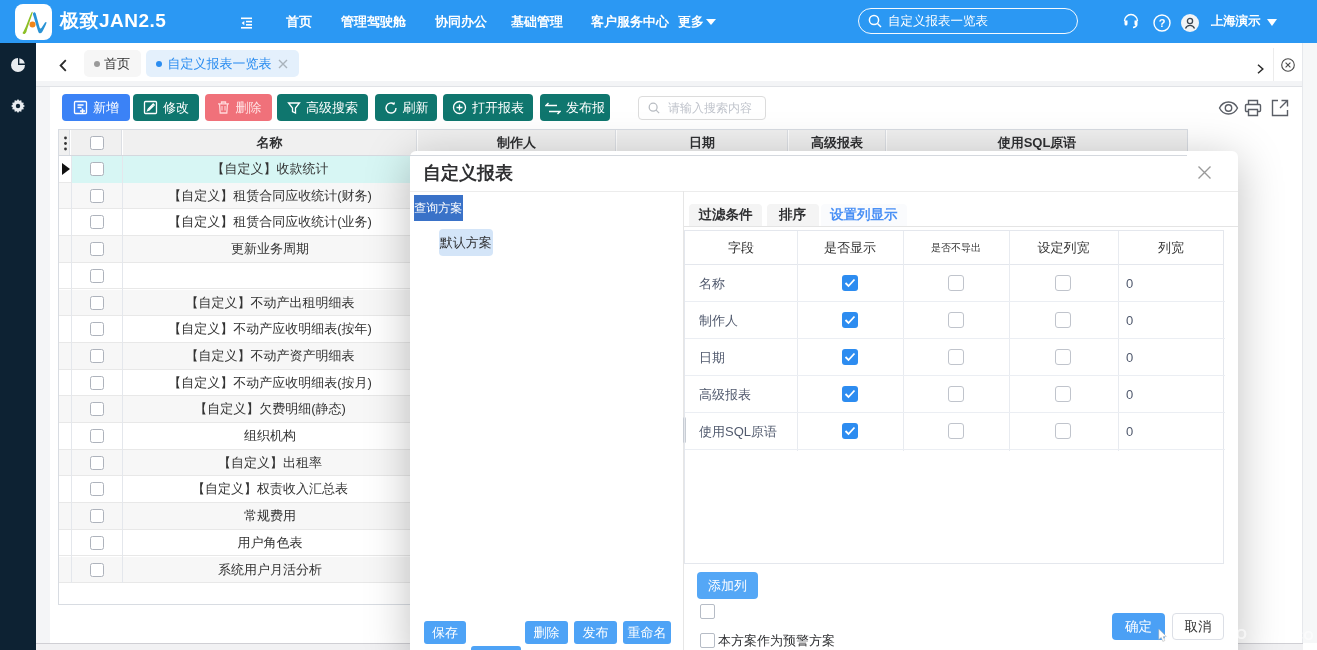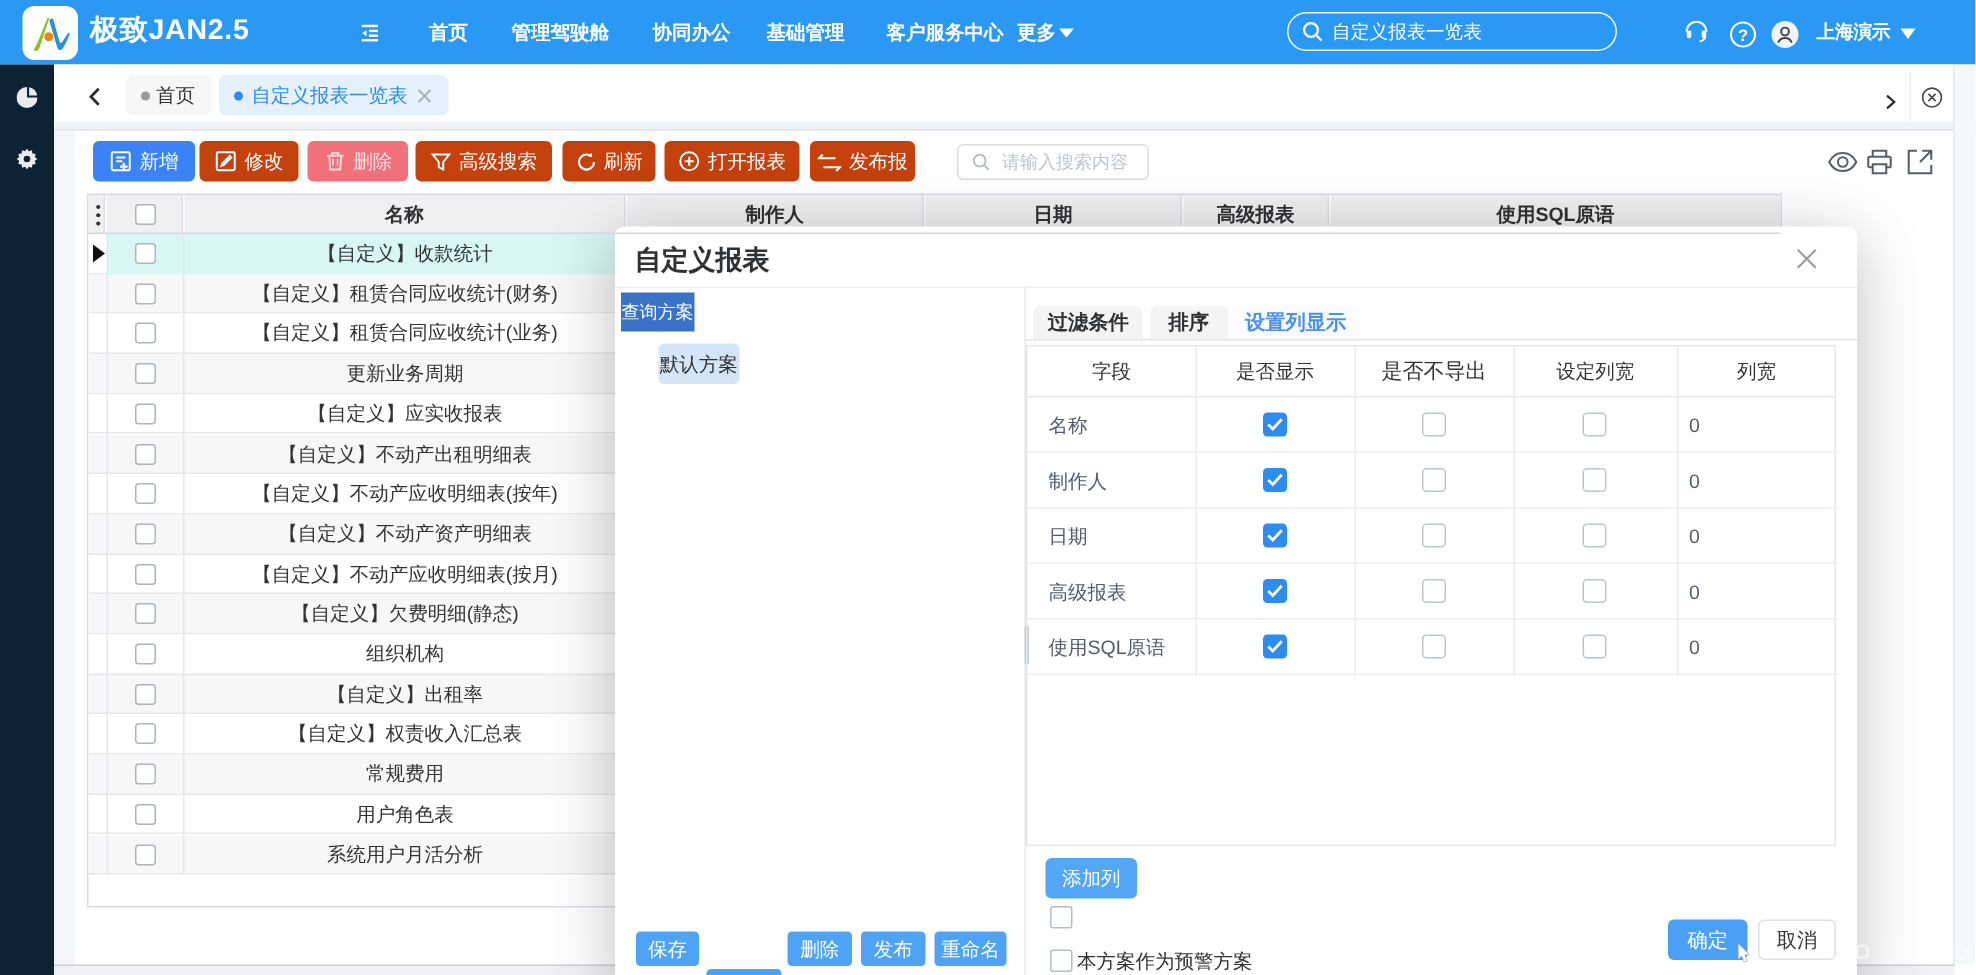--- a/index.html
+++ b/index.html
@@ -15,21 +15,21 @@
 
 #sidebar{left:0;top:43px;width:36px;height:607px;background:#0d2233;}
 #rail{left:36px;top:87px;width:14px;height:563px;background:#f4f5f7;}
 
 #tabbar{left:36px;top:43px;width:1266px;height:38px;background:#fff;}
 .tab{top:50px;height:27px;border-radius:5px;font-size:13px;line-height:27px;}
 #tab1{left:84px;width:57px;background:#f6f6f6;color:#333;}
 #tab2{left:145.6px;width:153px;background:#e4f0fc;color:#2a8cf0;}
 .tabdot{position:absolute;top:10.5px;width:6px;height:6px;border-radius:50%;}
 
-.tbtn{top:94px;height:27px;border-radius:4px;color:#fff;font-size:13px;line-height:27px;text-align:center;background:#c2410c;}
+.tbtn{top:94px;height:27px;border-radius:4px;color:#fff;font-size:13px;line-height:27px;text-align:center;background:#0f766e;}
 .tbtn svg{vertical-align:-2.5px;margin-right:5px;}
 #searchinput{left:638px;top:96px;width:128px;height:24px;border:1px solid #dcdcdc;border-radius:4px;background:#fff;color:#c0c4cc;font-size:12px;line-height:22px;}
 
 #mtable{left:58px;top:129px;width:1130px;height:476px;border:1px solid #d8dce2;background:#fff;}
 .mhead{position:absolute;top:0;height:26px;background:#f0f0f0;border-right:1px solid #dcdfe4;font-size:13px;font-weight:bold;color:#303133;text-align:center;line-height:26px;}
 .mrow{position:absolute;left:0;width:1128px;height:26.7px;border-bottom:1px solid #e8e8e8;}
 .mname{position:absolute;left:63px;top:0;width:296px;text-align:center;font-size:13px;color:#333;line-height:26.7px;}
 .mcb{position:absolute;left:30.5px;top:6px;width:14px;height:14px;border:1px solid #aeb3bc;border-radius:2.5px;background:#fff;}
 .vline{position:absolute;top:0;width:1px;background:#e4e7ec;}
 
@@ -198,21 +198,20 @@
       <div class="mrow" style="top:53.4px;background:#fff;">
         <div class="mcb"></div>
         <div class="mname">【自定义】租赁合同应收统计(业务)</div>
       </div>
       <div class="mrow" style="top:80.1px;background:#f7f7f7;">
         <div class="mcb"></div>
         <div class="mname">更新业务周期</div>
       </div>
       <div class="mrow" style="top:106.8px;background:#fff;">
         <div class="mcb"></div>
-        <div class="mname">【自定义】应实收报表</div>
       </div>
       <div class="mrow" style="top:133.5px;background:#f7f7f7;">
         <div class="mcb"></div>
         <div class="mname">【自定义】不动产出租明细表</div>
       </div>
       <div class="mrow" style="top:160.2px;background:#fff;">
         <div class="mcb"></div>
         <div class="mname">【自定义】不动产应收明细表(按年)</div>
       </div>
       <div class="mrow" style="top:186.9px;background:#f7f7f7;">
@@ -336,21 +335,21 @@
   <div class="dcb on" style="left:157px;"><svg width="16" height="16" viewBox="0 0 16 16">
               <path d="M3.5 8l3 3 6-6.5" stroke="#fff" stroke-width="1.8" fill="none"></path>
             </svg></div>
   <div class="dcb off" style="left:263px;"></div>
   <div class="dcb off" style="left:370px;"></div>
   <div style="position:absolute;left:441px;font-size:13px;color:#515a6e;line-height:37px;">0</div>
         </div>
       </div>
   <div style="position:absolute;left:0px;top:0;width:112px;height:33.5px;text-align:center;line-height:33.5px;font-size:13px;color:#333;">字段</div>
       <div style="position:absolute;left:112px;top:0;width:106px;height:33.5px;text-align:center;line-height:33.5px;font-size:13px;color:#333;">是否显示</div>
-      <div style="position:absolute;left:218px;top:0;width:106px;height:33.5px;text-align:center;line-height:33.5px;font-size:14px;color:#333;">是否不导出</div>
+      <div style="position:absolute;left:218px;top:0;width:106px;height:33.5px;text-align:center;line-height:33.5px;font-size:10px;color:#333;">是否不导出</div>
       <div style="position:absolute;left:324px;top:0;width:109px;height:33.5px;text-align:center;line-height:33.5px;font-size:13px;color:#333;">设定列宽</div>
       <div style="position:absolute;left:433px;top:0;width:106px;height:33.5px;text-align:center;line-height:33.5px;font-size:13px;color:#333;">列宽</div>
     </div>
 
   <div style="position:absolute;left:287px;top:420.5px;width:61px;height:27px;background:#54a7f6;border-radius:4px;color:#fff;font-size:13px;text-align:center;line-height:27px;">添加列</div>
   <div style="position:absolute;left:290px;top:453px;width:15px;height:15px;border:1px solid #b6bcc6;border-radius:2px;background:#fff;"></div>
   <div style="position:absolute;left:290px;top:481.5px;width:15px;height:15px;border:1px solid #b6bcc6;border-radius:2px;background:#fff;"></div>
   <div style="position:absolute;left:308px;top:475.5px;font-size:13px;color:#303133;line-height:27px;">本方案作为预警方案</div>
   <div style="position:absolute;left:702px;top:462px;width:53px;height:27px;background:#4ba0f5;border-radius:4px;color:#fff;font-size:13.5px;text-align:center;line-height:27px;">确定</div>
   <div style="position:absolute;left:762px;top:462px;width:52px;height:27px;background:#fff;border:1px solid #dcdfe6;border-radius:4px;color:#333;font-size:13.5px;text-align:center;line-height:25px;">取消</div>

